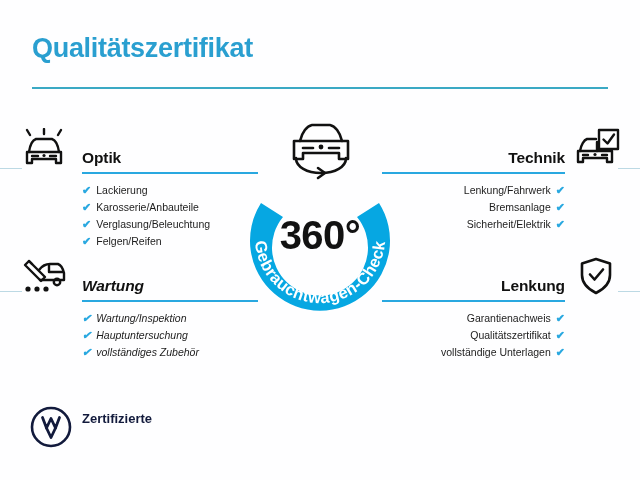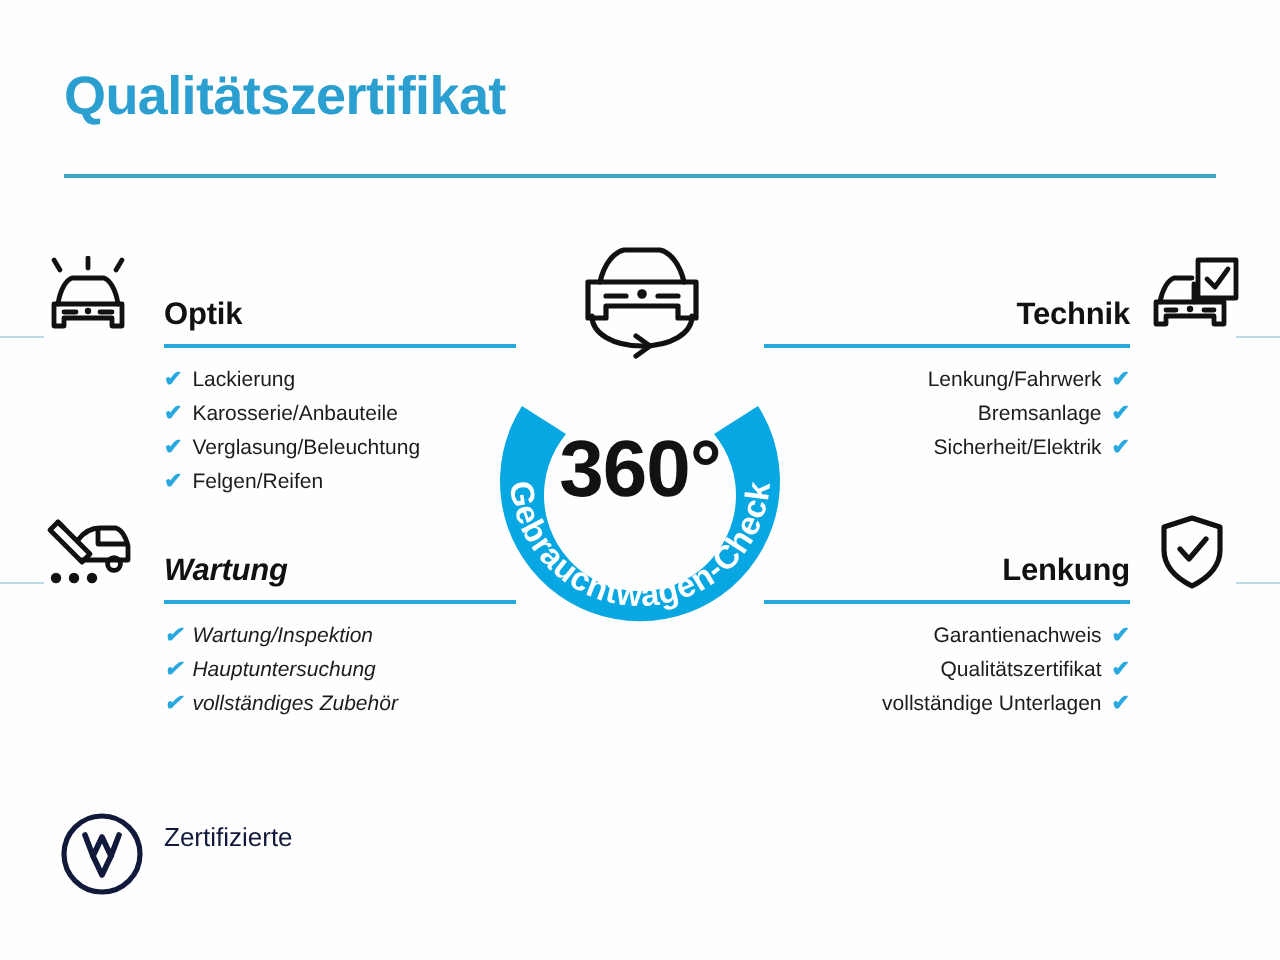--- a/index.html
+++ b/index.html
@@ -168,21 +168,21 @@
     left: 0px;
     top: 2px;
     width: 42px;
     height: 42px;
   }
   .footer-text {
     position: absolute;
     left: 52px;
     top: 6px;
     font-size: 13px;
-    font-weight: normal;
+    font-weight: bold;
     line-height: 17px;
     color: #121a3c;
     white-space: nowrap;
   }
 </style>
 </head>
 <body>
 
 <div class="page">
 

